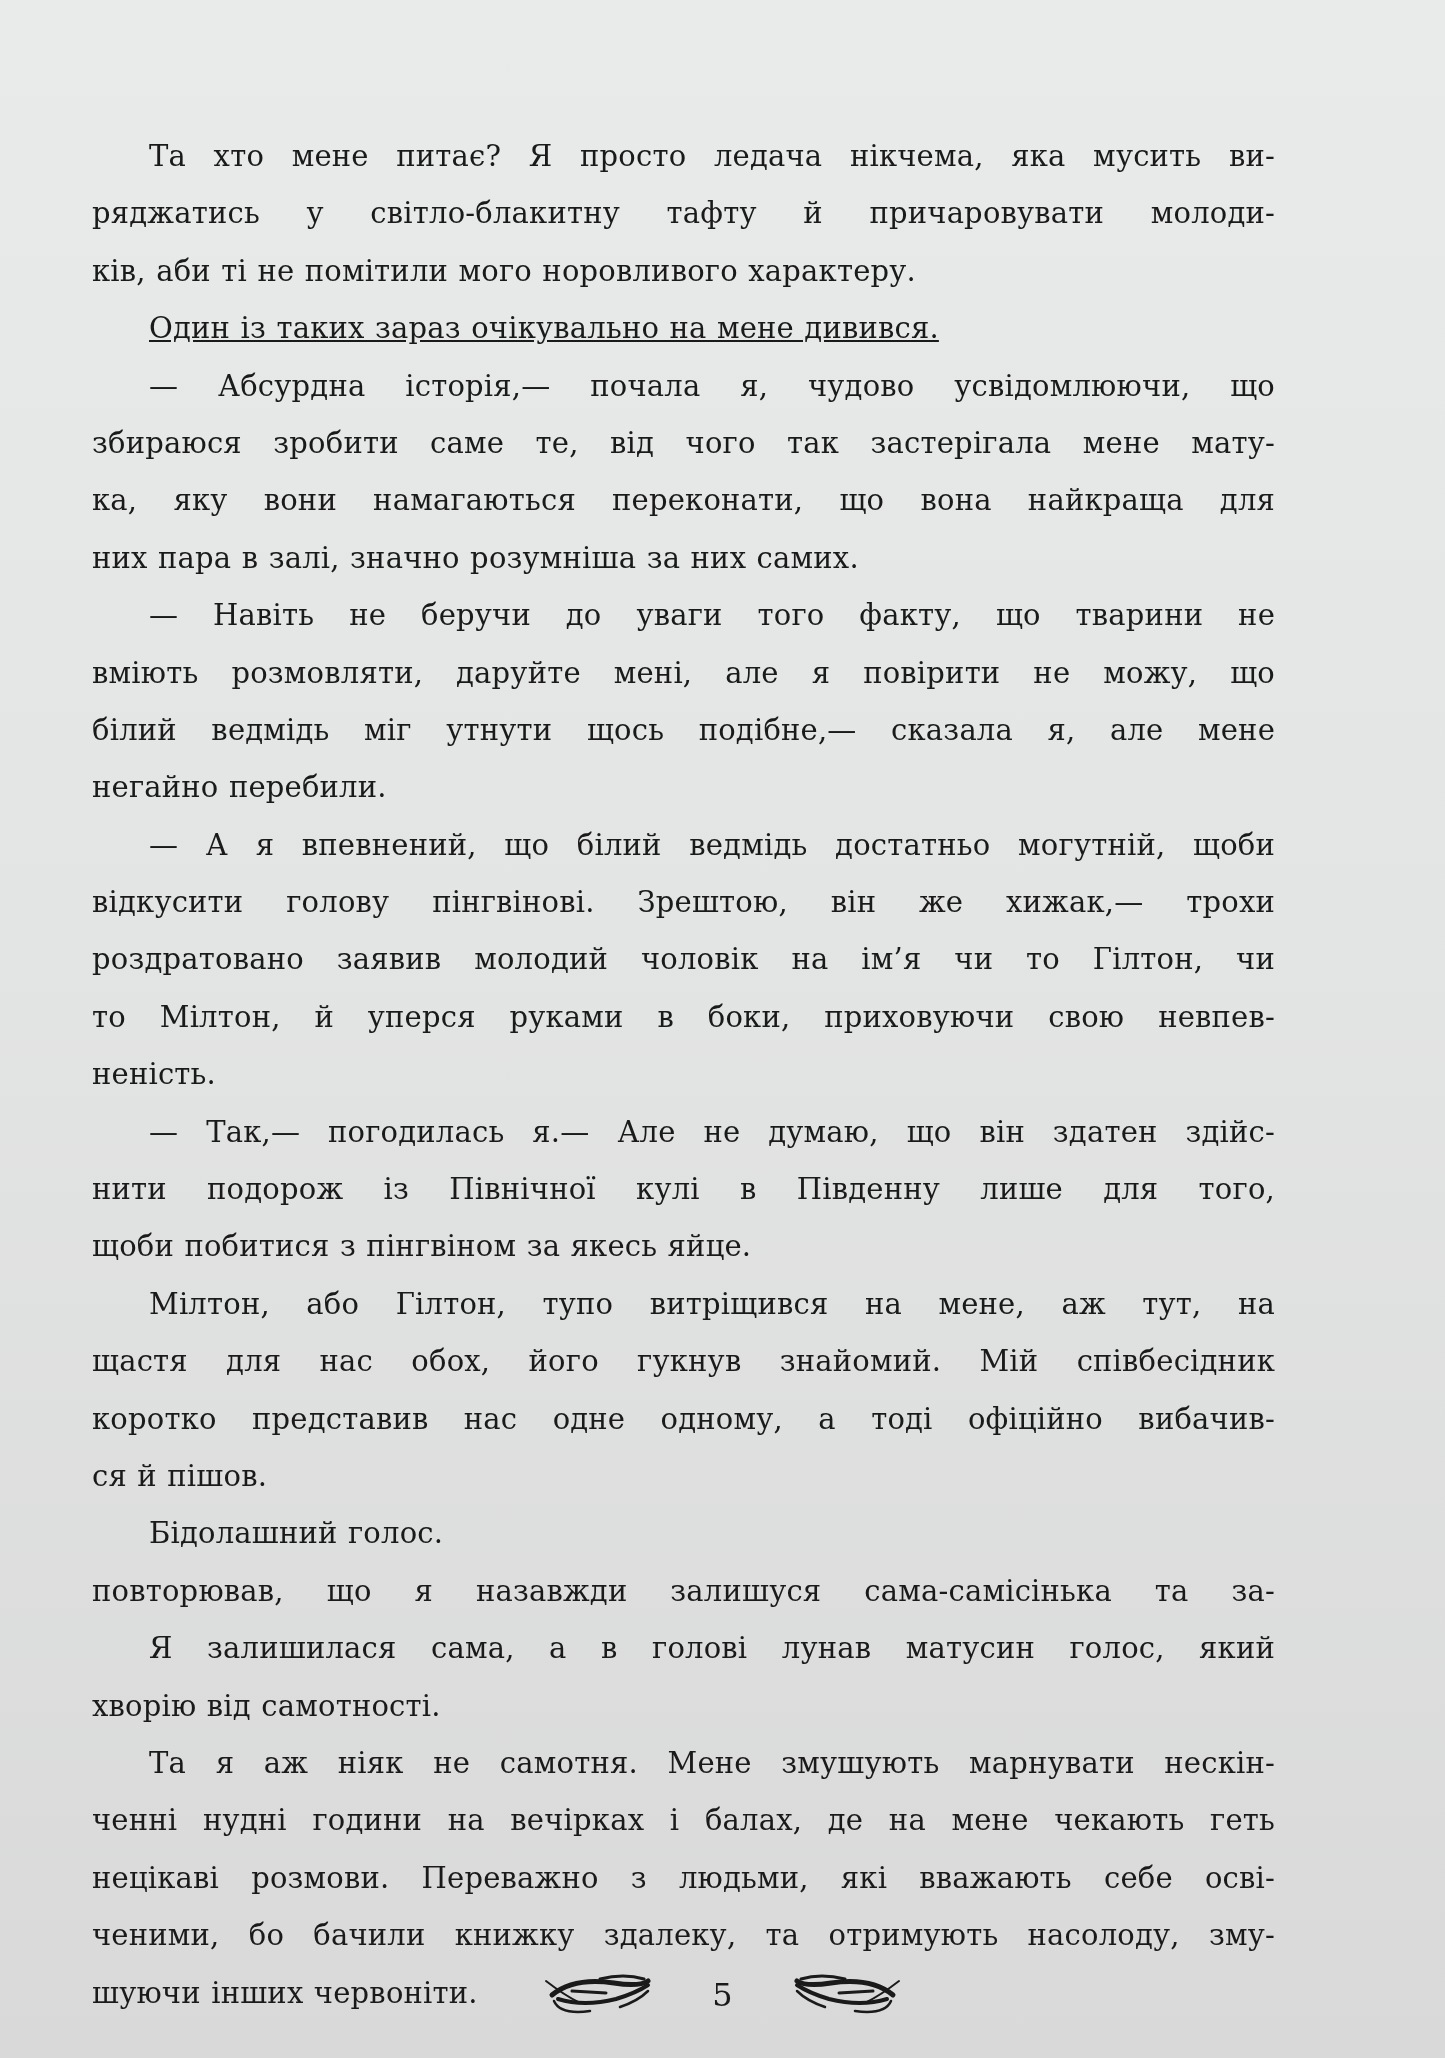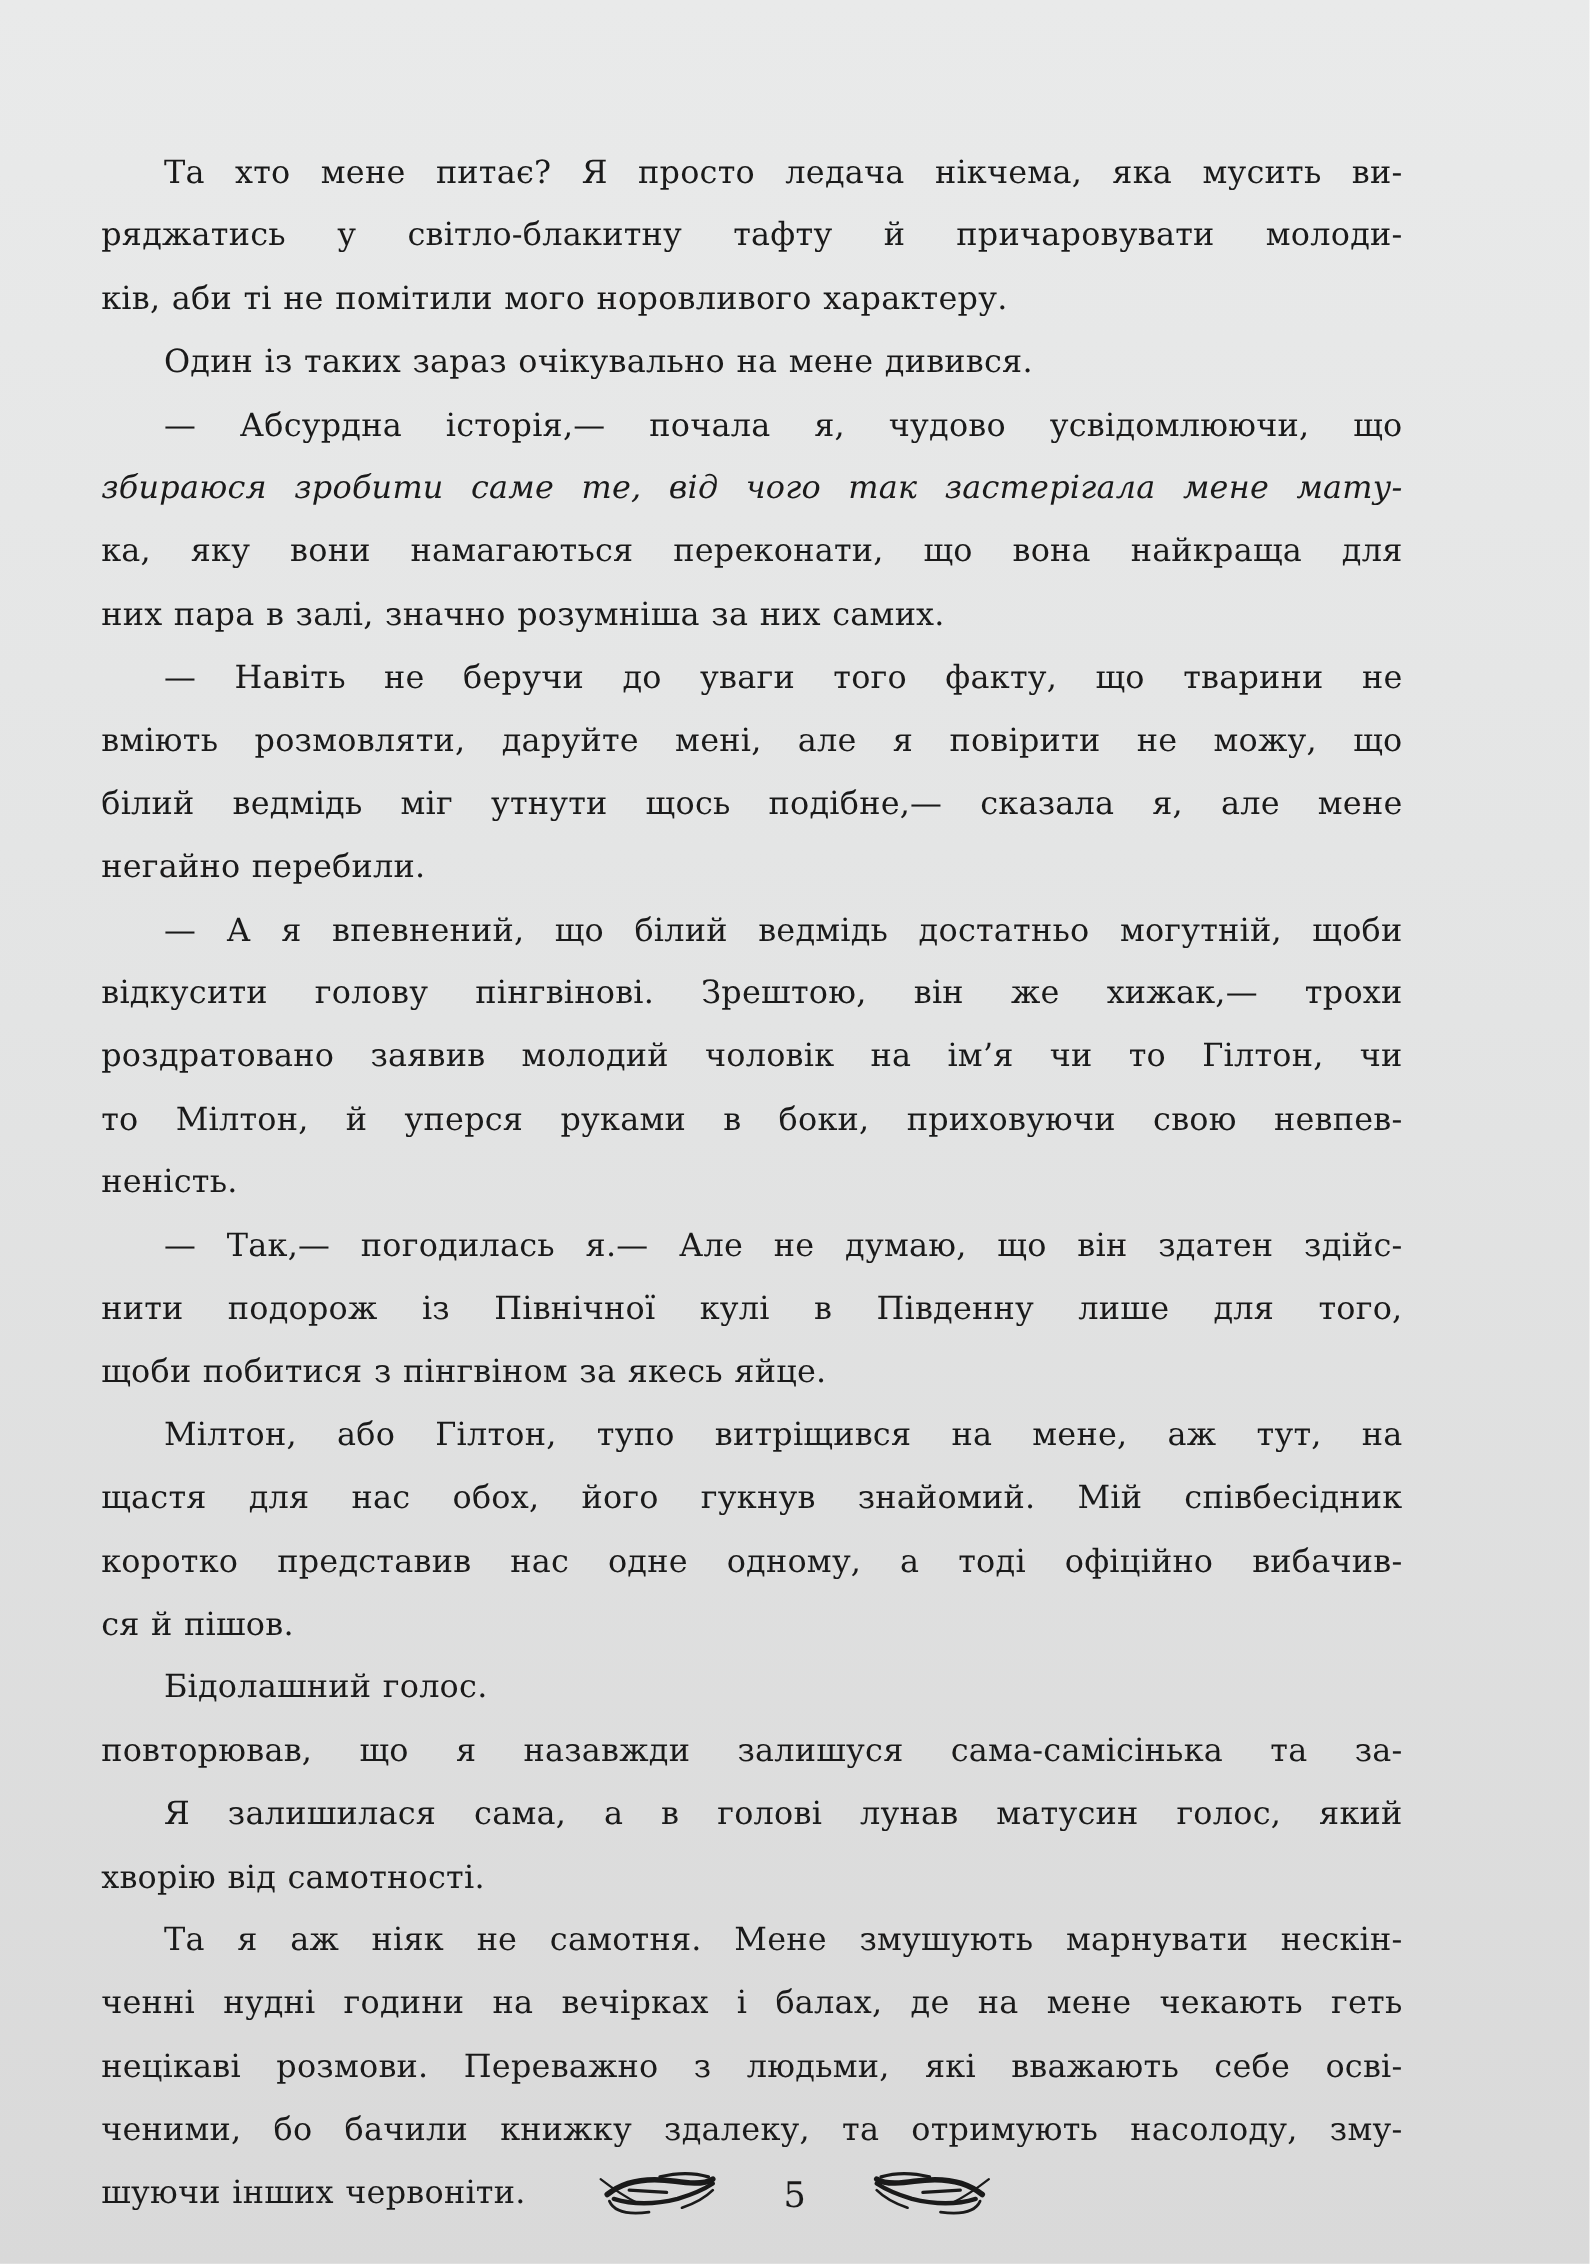--- a/index.html
+++ b/index.html
@@ -58,23 +58,23 @@
     display: block;
   }
 </style>
 </head>
 <body>
 
 <div class="page-text" id="page-text">
     <div class="line indent" style="white-space: nowrap;">Та хто мене питає? Я просто ледача нікчема, яка мусить ви-</div>
     <div class="line" style="white-space: nowrap;">ряджатись у світло-блакитну тафту й причаровувати молоди-</div>
     <div class="line last" style="white-space: nowrap;">ків, аби ті не помітили мого норовливого характеру.</div>
-    <div class="line indent last" style="white-space: nowrap;">Один із таких зараз очікувально на мене дивився.</div>
+    <div class="line indent last" style="white-space: nowrap; text-decoration: underline;">Один із таких зараз очікувально на мене дивився.</div>
     <div class="line indent" style="white-space: nowrap;">— Абсурдна історія,— почала я, чудово усвідомлюючи, що</div>
-    <div class="line" style="white-space: nowrap; font-style: italic;">збираюся зробити саме те, від чого так застерігала мене мату-</div>
+    <div class="line" style="white-space: nowrap;">збираюся зробити саме те, від чого так застерігала мене мату-</div>
     <div class="line" style="white-space: nowrap;">ка, яку вони намагаються переконати, що вона найкраща для</div>
     <div class="line last" style="white-space: nowrap;">них пара в залі, значно розумніша за них самих.</div>
     <div class="line indent" style="white-space: nowrap;">— Навіть не беручи до уваги того факту, що тварини не</div>
     <div class="line" style="white-space: nowrap;">вміють розмовляти, даруйте мені, але я повірити не можу, що</div>
     <div class="line" style="white-space: nowrap;">білий ведмідь міг утнути щось подібне,— сказала я, але мене</div>
     <div class="line last" style="white-space: nowrap;">негайно перебили.</div>
     <div class="line indent" style="white-space: nowrap;">— А я впевнений, що білий ведмідь достатньо могутній, щоби</div>
     <div class="line" style="white-space: nowrap;">відкусити голову пінгвінові. Зрештою, він же хижак,— трохи</div>
     <div class="line" style="white-space: nowrap;">роздратовано заявив молодий чоловік на ім’я чи то Гілтон, чи</div>
     <div class="line" style="white-space: nowrap;">то Мілтон, й уперся руками в боки, приховуючи свою невпев-</div>

